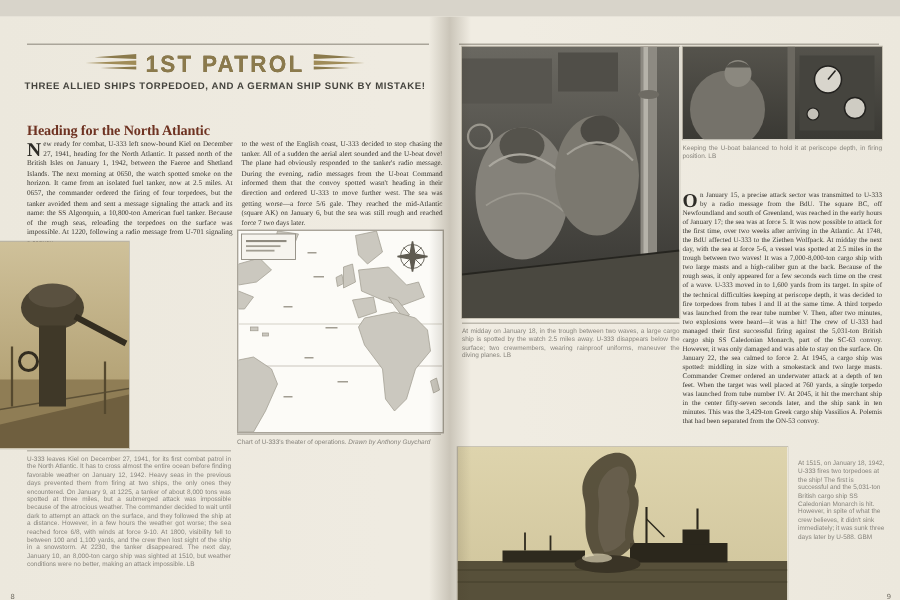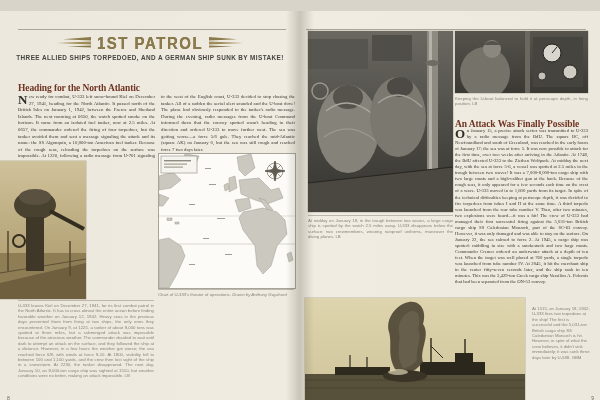--- a/index.html
+++ b/index.html
@@ -209,21 +209,20 @@
         <circle cx="37" cy="18" r="9" fill="#8b887f"></circle>
         <path d="M28,14 Q37,6 46,14" fill="#55534c"></path>
         <circle cx="97" cy="22" r="9" fill="#d8d5cc" stroke="#23221f" stroke-width="1"></circle>
         <line x1="97" y1="22" x2="102" y2="16" stroke="#23221f" stroke-width="1"></line>
         <circle cx="115" cy="41" r="7" fill="#cfccc3" stroke="#23221f" stroke-width="1"></circle>
         <circle cx="87" cy="45" r="4" fill="#c4c1b8" stroke="#23221f" stroke-width=".8"></circle>
       </svg>
     </div>
     <div class="caption" style="left:155px;top:85px;width:133px;">Keeping the U-boat balanced to hold it at periscope depth, in firing position. LB</div>
 
-    <h2 class="sec-heading" style="left:155px;top:100px;">An Attack Was Finally Possible</h2>
 
     <div class="body-col right-body" style="left:155px;top:117px;width:133px;">
       <span class="dropcap">O</span><span>n January 15, a precise attack sector was transmitted to U-333 by a radio message from the BdU. The square BC, off Newfoundland and south of Greenland, was reached in the early hours of January 17; the sea was at force 5. It was now possible to attack for the first time, over two weeks after arriving in the Atlantic. At 1748, the BdU affected U-333 to the Ziethen Wolfpack. At midday the next day, with the sea at force 5-6, a vessel was spotted at 2.5 miles in the trough between two waves! It was a 7,000-8,000-ton cargo ship with two large masts and a high-caliber gun at the back. Because of the rough seas, it only appeared for a few seconds each time on the crest of a wave. U-333 moved in to 1,600 yards from its target. In spite of the technical difficulties keeping at periscope depth, it was decided to fire torpedoes from tubes I and II at the same time. A third torpedo was launched from the rear tube number V. Then, after two minutes, two explosions were heard—it was a hit! The crew of U-333 had managed their first successful firing against the 5,031-ton British cargo ship SS Caledonian Monarch, part of the SC-63 convoy. However, it was only damaged and was able to stay on the surface. On January 22, the sea calmed to force 2. At 1945, a cargo ship was spotted: middling in size with a smokestack and two large masts. Commander Cremer ordered an underwater attack at a depth of ten feet. When the target was well placed at 760 yards, a single torpedo was launched from tube number IV. At 2045, it hit the merchant ship in the center fifty-seven seconds later, and the ship sank in ten minutes. This was the 3,429-ton Greek cargo ship Vassilios A. Polemis that had been separated from the ON-53 convoy.</span>
     </div>
 
     <div class="photo" style="left:5px;top:287px;width:220px;height:105px;">
       <svg width="220" height="105" viewBox="0 0 220 105">
         <defs>
           <linearGradient id="sepiaSky2" x1="0" y1="0" x2="0" y2="1">
             <stop offset="0" stop-color="#ded4ad"></stop>

